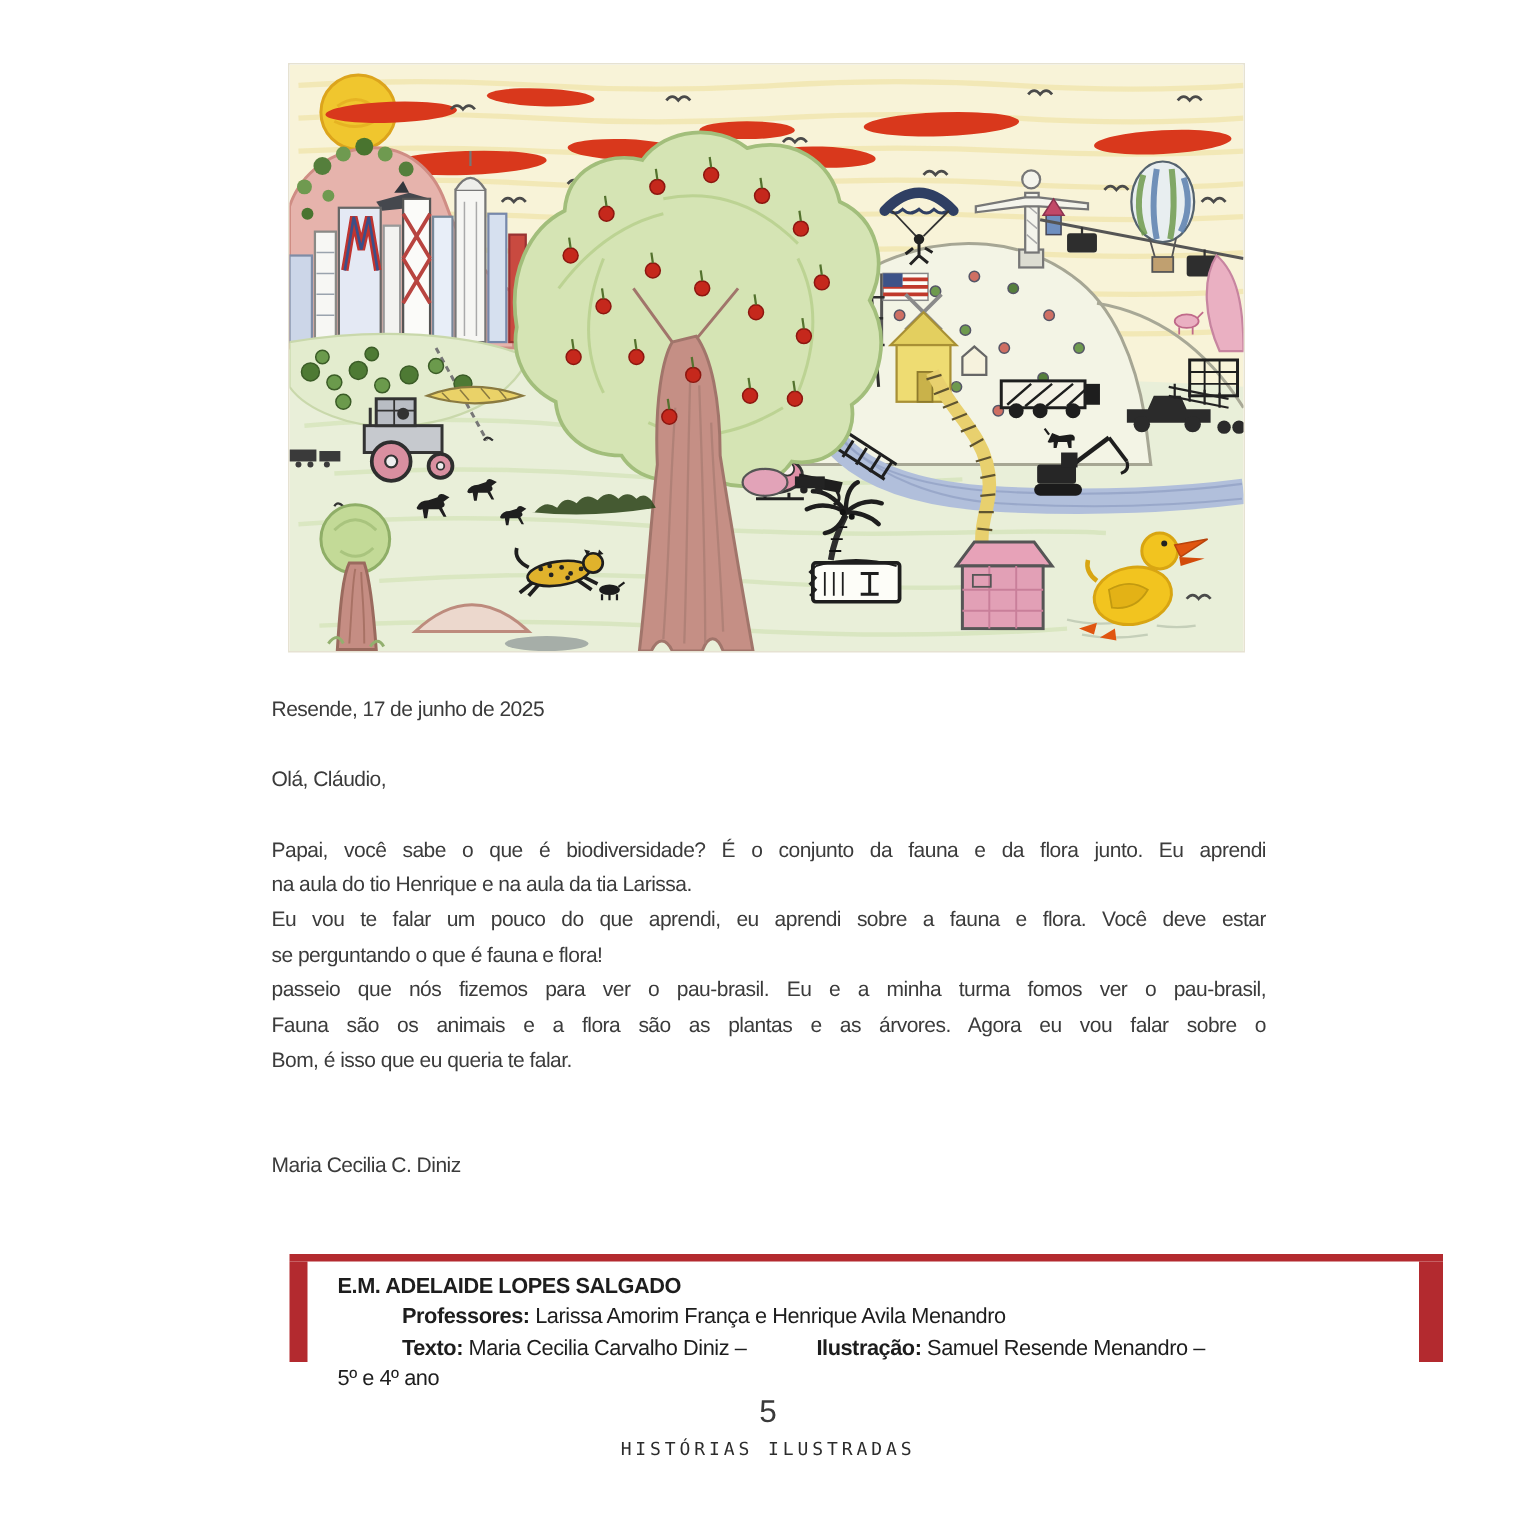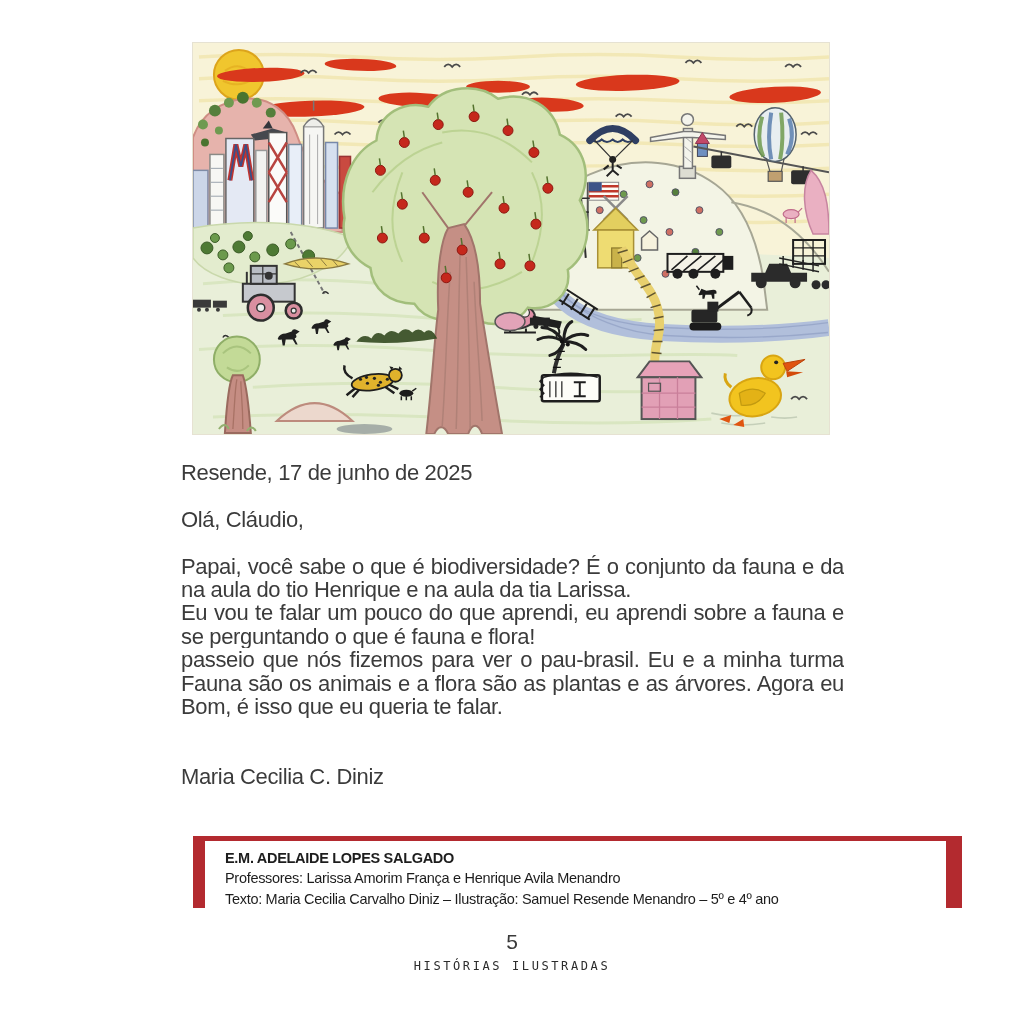--- a/index.html
+++ b/index.html
@@ -1,31 +1,31 @@
 <!DOCTYPE html>
 <html><head>
 <meta charset="utf-8">
 <style>
   html,body{margin:0;padding:0;background:#ffffff;}
   .page{position:relative;width:1024px;height:1024px;background:#ffffff;overflow:hidden;
         font-family:"Liberation Sans",sans-serif;}
   .drawing{position:absolute;left:192px;top:42px;width:638px;height:393px;border:1px solid #e6e2d2;box-sizing:border-box;}
   .drawing svg{display:block;width:100%;height:100%;}
-  .letter{position:absolute;left:181px;top:461px;width:663px;font-size:22px;line-height:23.4px;
+  .letter{position:absolute;left:181px;top:461px;width:663px;font-size:14px;line-height:23.4px;
           letter-spacing:-0.35px;color:#3b3b3b;}
   .ln{height:23.4px;overflow:hidden;white-space:nowrap;}
   .just{white-space:normal;text-align:justify;text-align-last:justify;}
   .credits{position:absolute;left:193px;top:836px;width:769px;height:72px;
            border-top:5px solid #b32a2f;box-sizing:border-box;}
   .bar{position:absolute;top:0;height:67px;background:#b32a2f;}
   .bar-left{left:0;width:12px;}
   .bar-right{right:0;width:16px;}
   .credits-text{position:absolute;left:32px;top:7px;width:580px;font-size:14.5px;line-height:20.4px;
                 letter-spacing:-0.3px;color:#1d1d1d;}
-  .credits-text b{font-weight:normal;}
+  .credits-text b{font-weight:bold;margin-left:43px;}
   .school-line{font-weight:bold;}
   .pagenum{position:absolute;left:0;right:0;top:930px;text-align:center;font-size:21px;color:#3a3a3a;}
   .series{position:absolute;left:0;right:0;top:959px;text-align:center;font-size:12px;letter-spacing:2.6px;
           color:#2c2c2c;font-family:"DejaVu Sans Mono",monospace;}
 </style>
 </head>
 <body>
 
 <div class="page">
 

